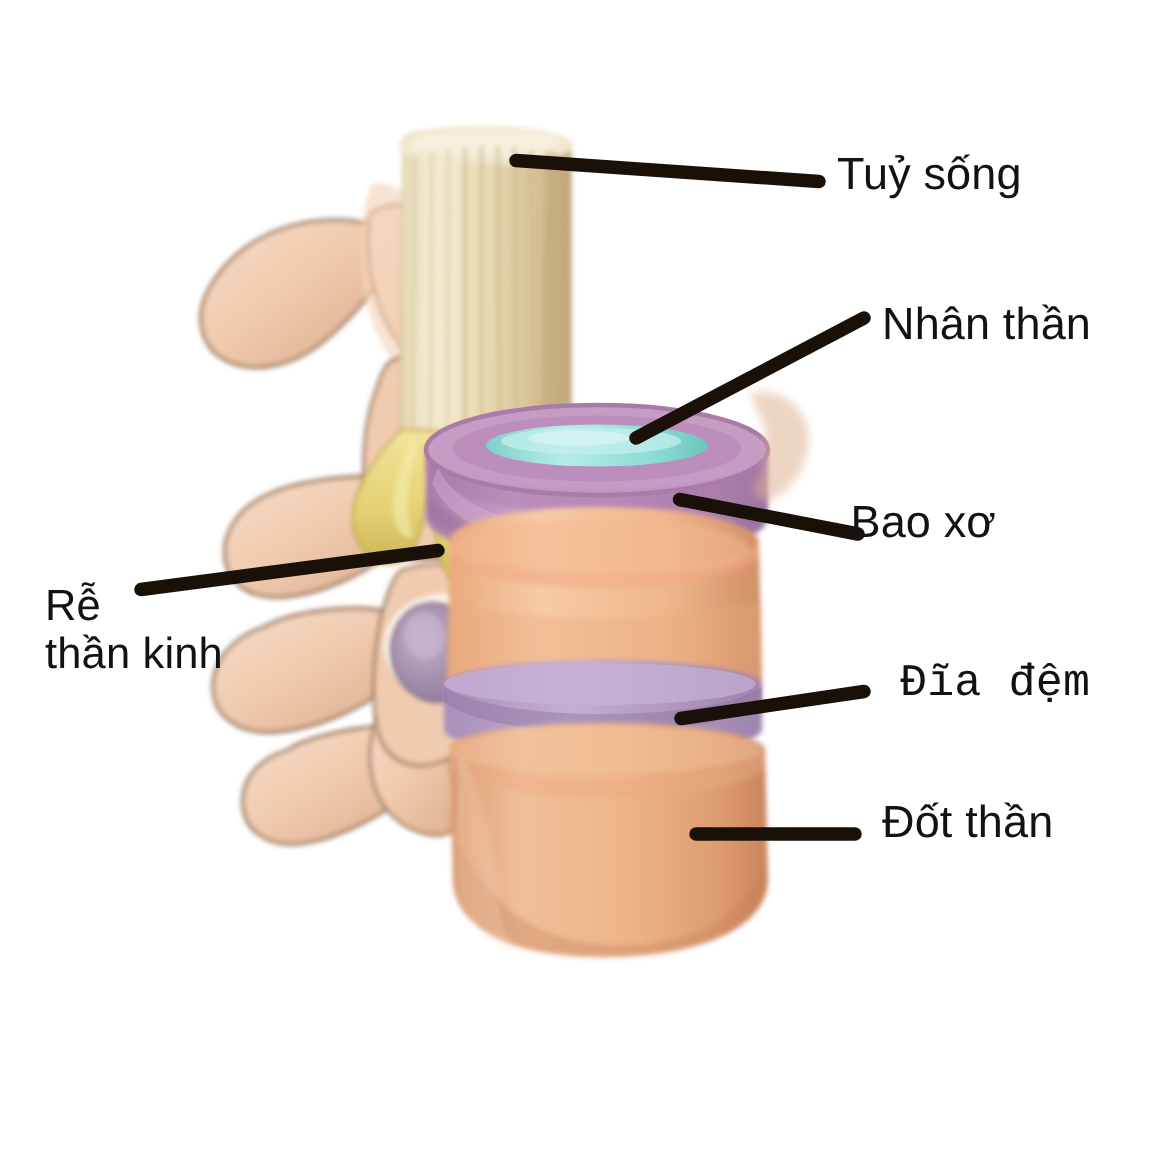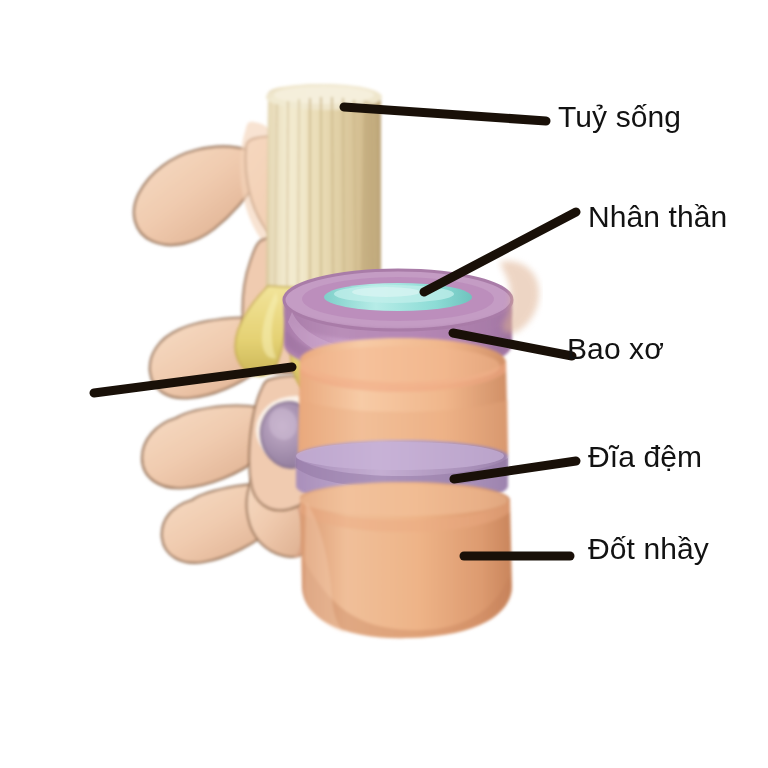--- a/index.html
+++ b/index.html
@@ -250,18 +250,20 @@
       <line x1="94" y1="393" x2="292" y2="367" stroke-width="9"></line>
     </g>
   </svg>
 
   <div class="lbl" style="left:558px;top:100px;">Tuỷ sống</div>
 
   <div class="lbl" style="left:588px;top:200px;">Nhân thần</div>
 
   <div class="lbl" style="left:567px;top:332px;">Bao xơ</div>
 
-  <div class="lbl" style="left:588px;top:440px;">Đĩa đệm</div>
-
-  <div class="lbl" style="left:588px;top:532px;">Đốt nhầy</div>
-
+  <div class="lbl" style="left:600px;top:440px;font-family:Liberation Mono, monospace;">Đĩa đệm</div>
+
+  <div class="lbl" style="left:588px;top:532px;">Đốt thần</div>
+
+  <div class="lbl small" style="left:30px;top:388px;">Rễ
+thần kinh</div>
 
 </div>
 
 </body></html>

